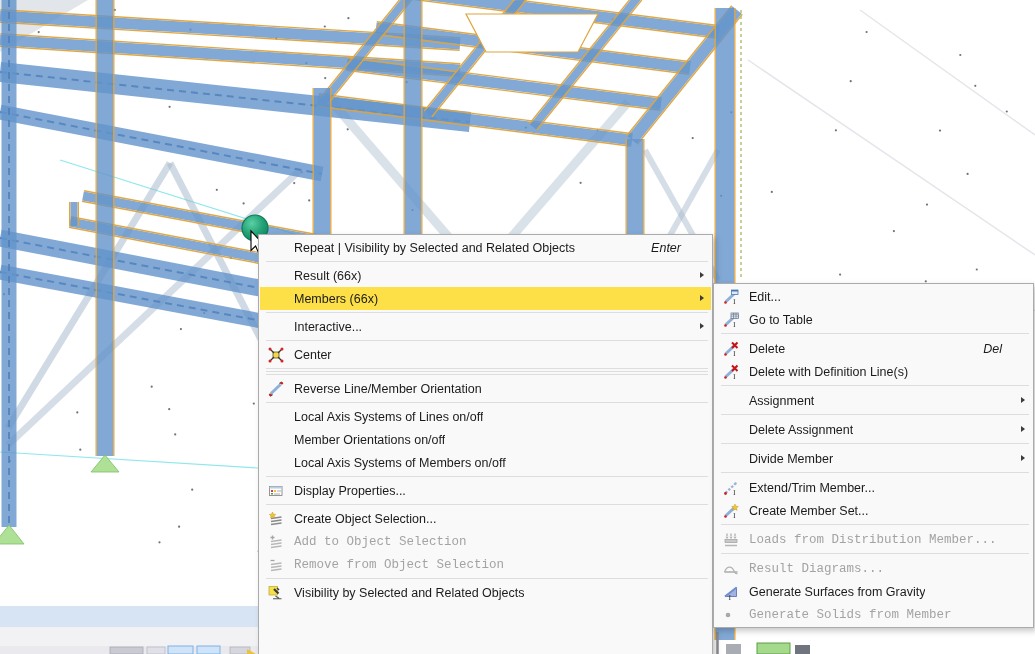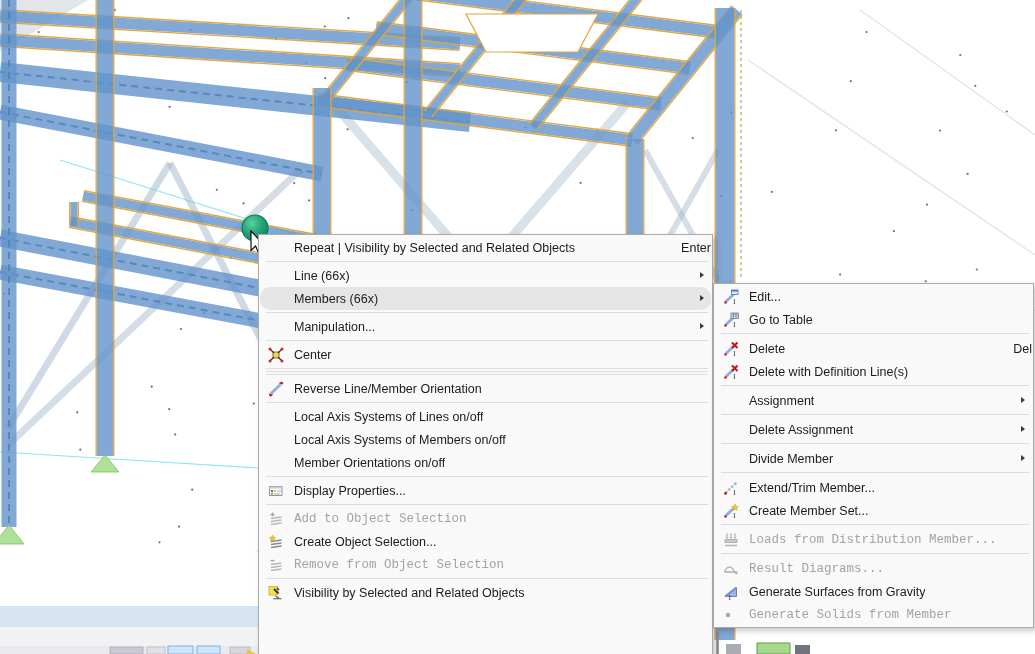--- a/index.html
+++ b/index.html
@@ -17,27 +17,27 @@
     box-shadow:3px 3px 6px rgba(0,0,0,0.22);
     padding-top:1px;box-sizing:border-box;z-index:10;
   }
   #main-menu{left:258px;top:234px;width:455px;height:426px;}
   #members-submenu{left:713px;top:283px;width:321px;z-index:11;padding-bottom:1px;}
   .menu-item{
     height:23px;display:flex;align-items:center;
     font-size:12.5px;color:#1b1b1b;white-space:nowrap;cursor:default;
     margin:0 1px;position:relative;
   }
-  .menu-item.highlighted{background:#e5e5e5;border-radius:10px;}
+  .menu-item.highlighted{background:#fde047;}
   .menu-item.disabled{color:#a3a3a3;font-family:Liberation Mono, monospace;}
   .mi-icon{width:22px;min-width:22px;height:16px;margin:0 7px 0 5px;
     display:inline-flex;align-items:center;justify-content:center;}
   .mi-icon svg{display:block;}
   .mi-label{flex:0 1 auto;overflow:hidden;}
-  .mi-shortcut{margin-left:auto;font-size:12.5px;}
+  .mi-shortcut{margin-left:auto;padding-right:30px;font-size:12.5px;font-style:italic;}
   .mi-arrow{position:absolute;right:7px;top:50%;margin-top:-3.5px;width:0;height:0;
     border-left:4.5px solid #3c3c3c;border-top:3.5px solid transparent;border-bottom:3.5px solid transparent;}
   .menu-sep{height:1px;background:#dddddf;margin:2px 4px 2px 7px;}
   #members-submenu .menu-sep{margin:2px 4px 3px 7px;}
 </style>
 </head>
 <body>
 
 <div class="viewport">
   <svg id="scene" width="1035" height="654" viewBox="0 0 1035 654">
@@ -280,32 +280,32 @@
 
 <div id="main-menu" class="ctxmenu">
     <div class="menu-item">
       <span class="mi-icon"></span>
       <span class="mi-label">Repeat | Visibility by Selected and Related Objects</span>
       <span class="mi-shortcut">Enter</span>
     </div>
     <div class="menu-sep"></div>
     <div class="menu-item">
       <span class="mi-icon"></span>
-      <span class="mi-label">Line (66x)</span>
+      <span class="mi-label">Result (66x)</span>
       <span class="mi-arrow"></span>
     </div>
     <div class="menu-item highlighted">
       <span class="mi-icon"></span>
       <span class="mi-label">Members (66x)</span>
       <span class="mi-arrow"></span>
     </div>
     <div class="menu-sep"></div>
     <div class="menu-item">
       <span class="mi-icon"></span>
-      <span class="mi-label">Manipulation...</span>
+      <span class="mi-label">Interactive...</span>
       <span class="mi-arrow"></span>
     </div>
     <div class="menu-sep"></div>
     <div class="menu-item">
       <span class="mi-icon">
         <svg viewBox="0 0 16 16" width="16" height="16" xmlns="http://www.w3.org/2000/svg">
           <rect x="5" y="5" width="6" height="6" fill="#f3d54e" stroke="#6b5b1e" stroke-width="0.8"></rect>
           <path d="M2 2 L6 6 M14 2 L10 6 M2 14 L6 10 M14 14 L10 10" stroke="#333" stroke-width="1.2"></path>
           <circle cx="2" cy="2" r="1.5" fill="#d22"></circle>
           <circle cx="14" cy="2" r="1.5" fill="#d22"></circle>
@@ -329,67 +329,67 @@
       </span>
       <span class="mi-label">Reverse Line/Member Orientation</span>
     </div>
     <div class="menu-sep"></div>
     <div class="menu-item">
       <span class="mi-icon"></span>
       <span class="mi-label">Local Axis Systems of Lines on/off</span>
     </div>
     <div class="menu-item">
       <span class="mi-icon"></span>
+      <span class="mi-label">Member Orientations on/off</span>
+    </div>
+    <div class="menu-item">
+      <span class="mi-icon"></span>
       <span class="mi-label">Local Axis Systems of Members on/off</span>
-    </div>
-    <div class="menu-item">
-      <span class="mi-icon"></span>
-      <span class="mi-label">Member Orientations on/off</span>
     </div>
     <div class="menu-sep"></div>
     <div class="menu-item">
       <span class="mi-icon">
         <svg viewBox="0 0 16 16" width="16" height="16" xmlns="http://www.w3.org/2000/svg">
           <rect x="1.5" y="3.5" width="12.5" height="9" fill="#fdfdfd" stroke="#7a7a7a" stroke-width="0.8"></rect>
           <rect x="1.5" y="3.5" width="12.5" height="2" fill="#b9cfe8"></rect>
           <rect x="3" y="7" width="2" height="2" fill="#d43c3c"></rect>
           <rect x="3" y="10" width="2" height="1.5" fill="#49a33c"></rect>
           <rect x="6" y="7" width="2" height="2" fill="#eec83c"></rect>
           <path d="M6 11 h6 M9 8 h4" stroke="#999" stroke-width="0.8"></path>
         </svg>
       </span>
       <span class="mi-label">Display Properties...</span>
     </div>
     <div class="menu-sep"></div>
+    <div class="menu-item">
+      <span class="mi-icon">
+        <svg viewBox="0 0 16 16" width="16" height="16" xmlns="http://www.w3.org/2000/svg">
+          <g stroke="#8a8a8a" stroke-width="1.6" fill="none">
+            <path d="M3 7.5 l10.5 -1.5"></path>
+            <path d="M3 10.5 l10.5 -1.5"></path>
+            <path d="M3 13.5 l10.5 -1.5"></path>
+          </g>
+          <path d="M4.5 1 l1 2.1 2.3 .3 -1.7 1.5 .5 2.2 -2.1 -1.1 -2 1.1 .5 -2.2 -1.7 -1.5 2.2 -.3 z" fill="#f2c431" stroke="#b8921f" stroke-width="0.4"></path>
+        </svg>
+      </span>
+      <span class="mi-label">Create Object Selection...</span>
+    </div>
     <div class="menu-item disabled">
       <span class="mi-icon">
         <svg viewBox="0 0 16 16" width="16" height="16" xmlns="http://www.w3.org/2000/svg">
           <g stroke="#b8b8b8" stroke-width="1.6" fill="none">
             <path d="M3 7.5 l10.5 -1.5"></path>
             <path d="M3 10.5 l10.5 -1.5"></path>
             <path d="M3 13.5 l10.5 -1.5"></path>
           </g>
           <path d="M4.5 1.5 v4 M2.5 3.5 h4" stroke="#a5a5a5" stroke-width="1.3"></path>
         </svg>
       </span>
       <span class="mi-label">Add to Object Selection</span>
     </div>
-    <div class="menu-item">
-      <span class="mi-icon">
-        <svg viewBox="0 0 16 16" width="16" height="16" xmlns="http://www.w3.org/2000/svg">
-          <g stroke="#8a8a8a" stroke-width="1.6" fill="none">
-            <path d="M3 7.5 l10.5 -1.5"></path>
-            <path d="M3 10.5 l10.5 -1.5"></path>
-            <path d="M3 13.5 l10.5 -1.5"></path>
-          </g>
-          <path d="M4.5 1 l1 2.1 2.3 .3 -1.7 1.5 .5 2.2 -2.1 -1.1 -2 1.1 .5 -2.2 -1.7 -1.5 2.2 -.3 z" fill="#f2c431" stroke="#b8921f" stroke-width="0.4"></path>
-        </svg>
-      </span>
-      <span class="mi-label">Create Object Selection...</span>
-    </div>
     <div class="menu-item disabled">
       <span class="mi-icon">
         <svg viewBox="0 0 16 16" width="16" height="16" xmlns="http://www.w3.org/2000/svg">
           <g stroke="#b8b8b8" stroke-width="1.6" fill="none">
             <path d="M3 7.5 l10.5 -1.5"></path>
             <path d="M3 10.5 l10.5 -1.5"></path>
             <path d="M3 13.5 l10.5 -1.5"></path>
           </g>
           <path d="M2.5 3.5 h4" stroke="#a5a5a5" stroke-width="1.3"></path>
         </svg>

